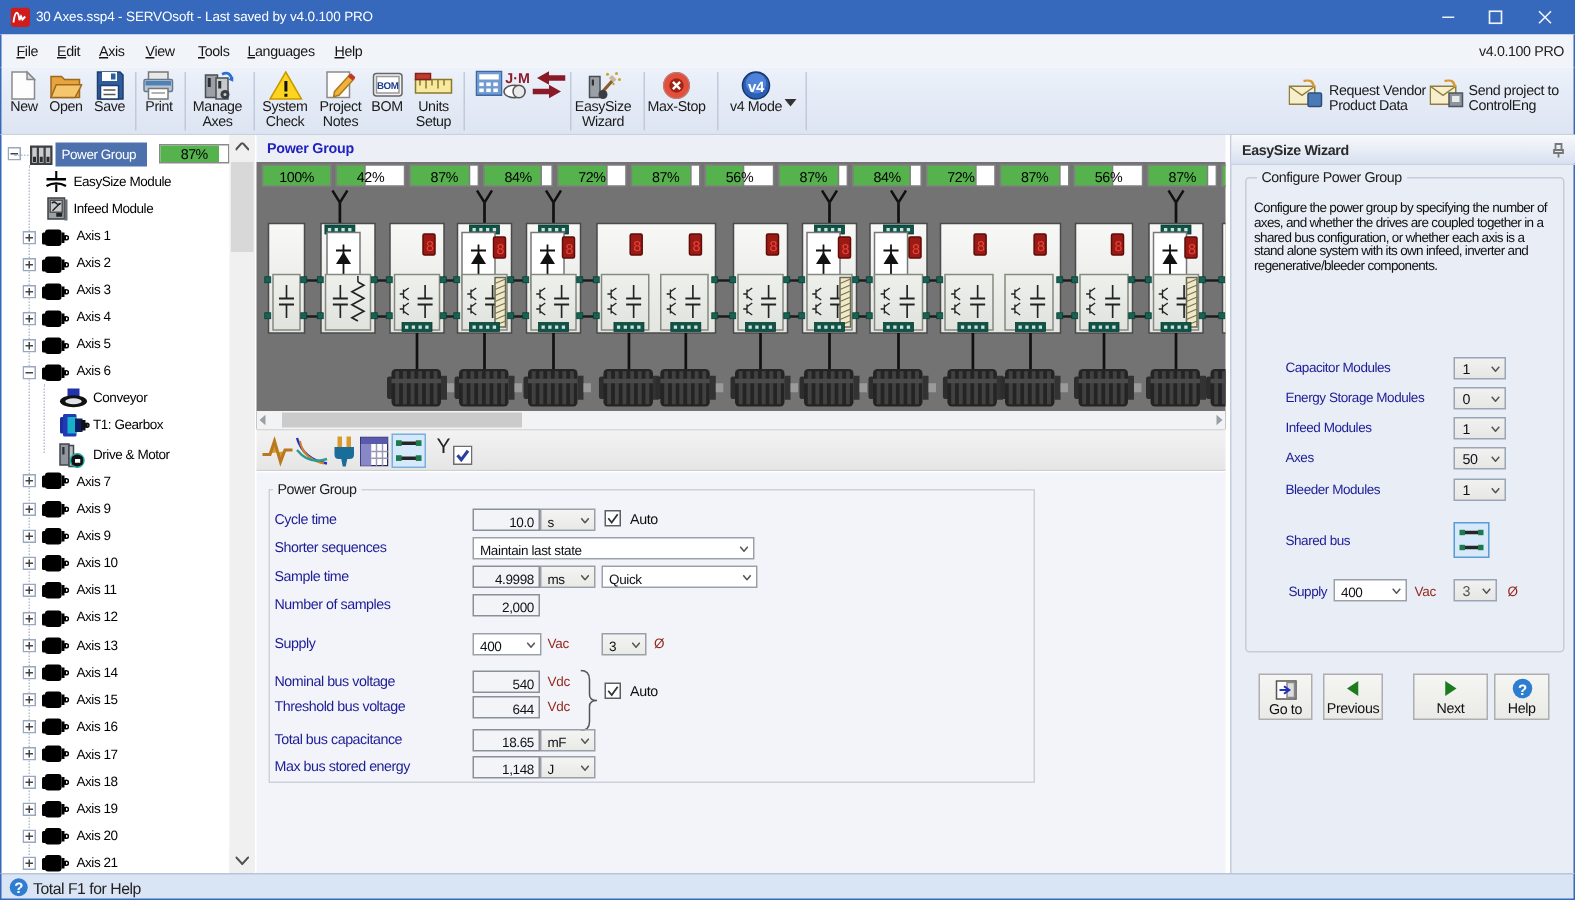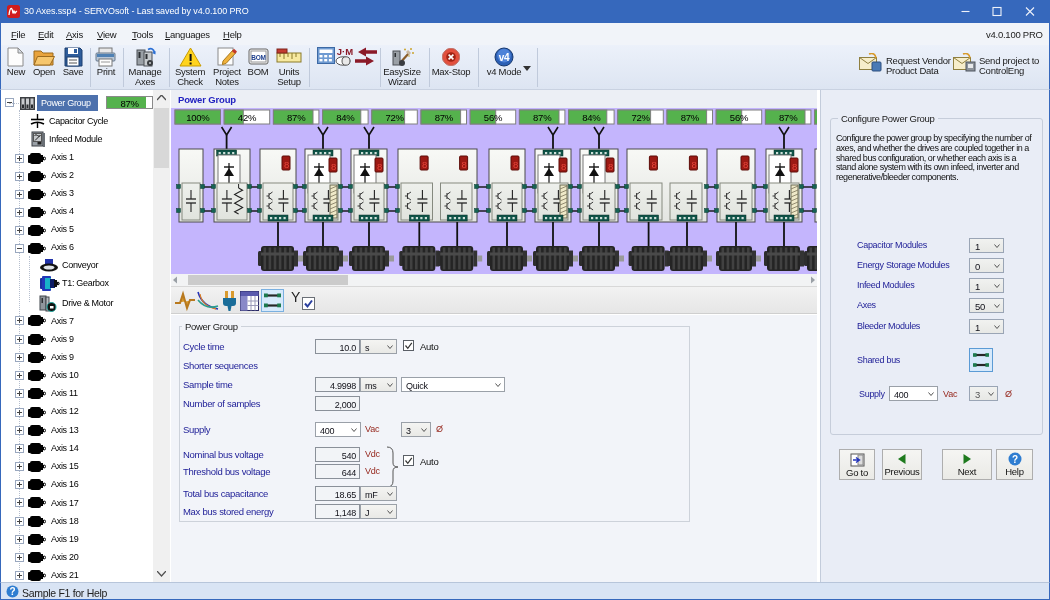--- a/index.html
+++ b/index.html
@@ -20,21 +20,21 @@
 .ticon { display:block; margin:0 auto; }
 
 #statusbar { position:absolute; left:0; top:582px; width:1050px; height:18px; background:#d9e4f4; border-top:1px solid #b7c5da; border-left:1px solid #3668bc; border-right:1px solid #3668bc; border-bottom:1px solid #3668bc;}
 
 #tree { position:absolute; left:0; top:90px; width:170px; height:492px; background:#fff; border-left:1px solid #3668bc; overflow:hidden; }
 #tree span { font-size:9px; letter-spacing:-0.3px; color:#000; }
 #treescroll { position:absolute; left:152px; top:0; width:17px; height:492px; background:#f0f0f0; }
 
 #centerhead { position:absolute; left:171px; top:90px; width:646px; height:18px; background:#eceff5; }
 #centerhead b { position:absolute; left:7px; top:4px; color:#2121c0; font-size:9.5px; letter-spacing:-0.15px; }
-#diagram { position:absolute; left:171px; top:108px; width:646px; height:178px; background:#c4b5fd; }
+#diagram { position:absolute; left:171px; top:108px; width:646px; height:178px; background:#737373; }
 #iconstrip { position:absolute; left:171px; top:286px; width:646px; height:28px; background:linear-gradient(#f2f2f2,#e6e6e6); border-top:1px solid #d8d8d8; border-bottom:1px solid #cfcfcf; }
 #formarea { position:absolute; left:171px; top:315px; width:646px; height:267px; background:#f2f4f9; }
 #groupbox { position:absolute; left:8px; top:11px; width:511px; height:196px; border:1px solid #cdd2da; }
 .flabel { position:absolute; left:12px; color:#1c1c96; font-size:9.5px; letter-spacing:-0.3px;text-align:right; }
 .finput { position:absolute; height:15px; background:#f2f4f7; border:1px solid #8a9099; font-size:9px; text-align:right; padding:2.5px 3px 0 0; color:#101018; }
 .fcombo { position:absolute; height:15px; background:linear-gradient(#f4f4f2,#e9e9e6); border:1px solid #9aa0a8; font-size:9px; padding:2.5px 0 0 4px; color:#101018; }
 .chev { position:absolute; right:3px; top:5px; width:6px; height:4px; }
 .funit { position:absolute; color:#96281e; font-size:9px; letter-spacing:-0.2px; }
 .fcheck { position:absolute; width:11px; height:11px; background:#fff; border:1px solid #5a5f66; }
 
@@ -268,21 +268,21 @@
 <div class="abs" style="left:105px;top:6px;width:47px;height:13px;border:1px solid #8a8a8a;background:#fff">
       <div style="width:87%;height:100%;background:#55b24d"></div>
       <span style="position:absolute;left:0;top:1px;width:100%;text-align:center;font-size:9.5px;color:#000">87%</span>
     </div>
 <svg class="abs" style="left:29px;top:24px" width="15" height="14">
       <line x1="7.5" y1="0" x2="7.5" y2="5" stroke="#000" stroke-width="1.4"></line>
       <line x1="1" y1="5.5" x2="14" y2="5.5" stroke="#000" stroke-width="1.6"></line>
       <path d="M1 10 q6.5 -3.5 13 0" stroke="#000" stroke-width="1.6" fill="none"></path>
       <line x1="7.5" y1="9" x2="7.5" y2="14" stroke="#000" stroke-width="1.4"></line>
     </svg>
-<span class="abs" style="left:48px;top:26px">Capacitor Cycle</span>
+<span class="abs" style="left:48px;top:26px">EasySize Module</span>
 <svg class="abs" style="left:30px;top:41px" width="15" height="17">
       <rect x="1" y="1" width="11" height="14" fill="#9aa0a6" stroke="#3b3f44"></rect>
       <rect x="12" y="2" width="2" height="14" fill="#6a6f75"></rect>
       <rect x="2.5" y="2.5" width="8" height="8" fill="#c6c9cc" stroke="#555"></rect>
       <path d="M3.5 4.5 q1.5 -1.5 3 0 q1.5 1.5 3 0" stroke="#222" fill="none"></path>
       <line x1="4" y1="9.5" x2="9" y2="4.5" stroke="#222"></line>
       <rect x="6.5" y="11" width="4" height="2.5" fill="#222"></rect>
     </svg>
 <span class="abs" style="left:48px;top:44px">Infeed Module</span>
 <svg class="abs" style="left:14px;top:64px" width="9" height="9">
@@ -1183,20 +1183,23 @@
         <path d="M0.5 0.5 L3 3.5 L5.5 0.5" fill="none" stroke="#555" stroke-width="1"></path>
       </svg></div>
 <div class="fcheck" style="left:232px;top:25px">
       <svg width="9" height="9" style="position:absolute;left:0;top:0">
         <path d="M1.5 4.5 l2.3 2.8 L7.8 1.8" stroke="#333" stroke-width="1.2" fill="none"></path>
       </svg>
     </div>
 <span class="abs" style="left:249px;top:26px;color:#111">Auto</span>
 
 <span class="flabel" style="top:45px">Shorter sequences</span>
+<div class="fcombo" style="left:144px;top:43px;width:188px;background:#fff">Maintain last state<svg class="chev" width="6" height="4">
+        <path d="M0.5 0.5 L3 3.5 L5.5 0.5" fill="none" stroke="#555" stroke-width="1"></path>
+      </svg></div>
 
 <span class="flabel" style="top:64px">Sample time</span>
 <div class="finput" style="left:144px;top:62px;width:45px">4.9998</div>
 <div class="fcombo" style="left:189px;top:62px;width:37px">ms<svg class="chev" width="6" height="4">
         <path d="M0.5 0.5 L3 3.5 L5.5 0.5" fill="none" stroke="#555" stroke-width="1"></path>
       </svg></div>
 <div class="fcombo" style="left:230px;top:62px;width:104px;background:#fff">Quick<svg class="chev" width="6" height="4">
         <path d="M0.5 0.5 L3 3.5 L5.5 0.5" fill="none" stroke="#555" stroke-width="1"></path>
       </svg></div>
 
@@ -1235,20 +1238,26 @@
         <path d="M0.5 0.5 L3 3.5 L5.5 0.5" fill="none" stroke="#555" stroke-width="1"></path>
       </svg></div>
 
 <span class="flabel" style="top:191px">Max bus stored energy</span>
 <div class="finput" style="left:144px;top:189px;width:45px">1,148</div>
 <div class="fcombo" style="left:189px;top:189px;width:37px">J<svg class="chev" width="6" height="4">
         <path d="M0.5 0.5 L3 3.5 L5.5 0.5" fill="none" stroke="#555" stroke-width="1"></path>
       </svg></div>
 </div>
 <div id="rightpanel">
+<div id="rphead">
+      <b>EasySize Wizard</b>
+<svg class="abs" style="left:213px;top:5px" width="10" height="11">
+        <path d="M3 1 h4 v4 h-4 z M2 5 h6 v2 h-6 z M5 7 v3" stroke="#777" fill="none" stroke-width="1.2"></path>
+      </svg>
+</div>
 <div id="rpbox"></div>
 <span class="abs" style="left:17px;top:23px;background:#e9edf6;padding:0 3px;color:#202020;font-size:9.5px;letter-spacing:-0.3px">Configure Power Group</span>
 <div class="abs" style="left:15px;top:44px;width:210px;font-size:9px;letter-spacing:-0.45px;line-height:9.8px;color:#101010;white-space:nowrap">Configure the power group by specifying the number of<br>axes, and whether the drives are coupled together in a<br>shared bus configuration, or whether each axis is a<br>stand alone system with its own infeed, inverter and<br>regenerative/bleeder components.</div>
 
 <span class="rplabel" style="left:36px;top:150px">Capacitor Modules</span>
 <div class="rpcombo" style="top:148px">1<svg class="chev" width="6" height="4">
         <path d="M0.5 0.5 L3 3.5 L5.5 0.5" fill="none" stroke="#555" stroke-width="1"></path>
       </svg></div>
 <span class="rplabel" style="left:36px;top:170px">Energy Storage Modules</span>
 <div class="rpcombo" style="top:168px">0<svg class="chev" width="6" height="4">
@@ -1314,14 +1323,14 @@
         <circle cx="7" cy="7" r="6.5" fill="#2e7dd1"></circle>
         <text x="7" y="11" font-size="10" font-weight="bold" fill="#fff" text-anchor="middle">?</text>
       </svg>
 <div style="margin-top:-2px">Help</div></div>
 </div>
 <div id="statusbar">
   <svg class="abs" style="left:5px;top:2px" width="13" height="13">
       <circle cx="6.5" cy="6.5" r="6" fill="#2e7dd1"></circle>
       <text x="6.5" y="10" font-size="10" font-weight="bold" fill="#fff" text-anchor="middle">?</text>
     </svg>
-  <span class="abs" style="left:21px;top:3.5px;font-size:10.5px;letter-spacing:-0.3px;color:#222">Sample F1 for Help</span>
+  <span class="abs" style="left:21px;top:3.5px;font-size:10.5px;letter-spacing:-0.3px;color:#222">Total F1 for Help</span>
 </div>
 
 </body></html>

